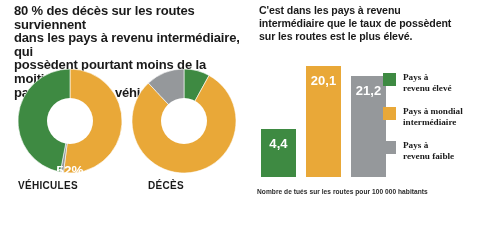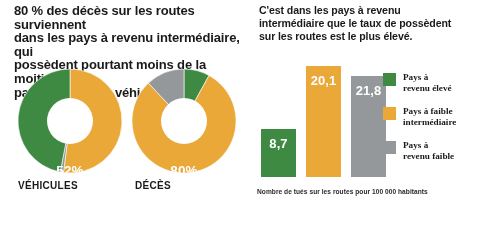--- a/index.html
+++ b/index.html
@@ -76,21 +76,21 @@
     position: absolute;
     top: 180px;
     width: 104px;
     text-align: left;
     font-size: 10px;
     font-weight: bold;
     letter-spacing: 0.3px;
     color: #1a1a1a;
   }
   #caption-vehicules { left: 18px; }
-  #caption-deces { left: 135px; }
+  #caption-deces { left: 148px; }
 
   
   #right-panel {
     position: absolute;
     left: 253px;
     top: 0;
     width: 247px;
     height: 210px;
   }
 
@@ -207,55 +207,54 @@
 
     <div class="donut-wrap" id="donut-deces">
       <svg class="donut-svg" viewBox="0 0 104 104">
         <g id="donut-1-segments">
             <path d="M 52 52 L 52 0 A 52 52 0 0 1 77.0511910532892 6.432052637719096 Z" fill="#3E8A42" stroke="#ffffff" stroke-width="0.6"></path>
             <path d="M 52 52 L 77.0511910532892 6.432052637719096 A 52 52 0 1 1 16.403550491708174 14.093631374086613 Z" fill="#E9A838" stroke="#ffffff" stroke-width="0.6"></path>
             <path d="M 52 52 L 16.403550491708174 14.093631374086613 A 52 52 0 0 1 51.99999999999999 0 Z" fill="#95989B" stroke="#ffffff" stroke-width="0.6"></path>
           </g>
         <circle cx="52" cy="52" r="23" fill="#ffffff"></circle>
       </svg>
-      <div class="donut-value">80%</div>
     </div>
     <div class="donut-caption" id="caption-deces">DÉCÈS</div>
   </div>
 
   <div id="right-panel">
 
     <div id="right-headline">C'est dans les pays à revenu
 intermédiaire que le taux de possèdent
 sur les routes est le plus élevé.</div>
 
     <div id="bar-chart">
       <div class="bar-col">
         <div class="bar-rect" style="height: 48px; background: rgb(62, 138, 66);"></div>
-        <div class="bar-label" style="bottom: 26px;">8,7</div>
+        <div class="bar-label" style="bottom: 26px;">4,4</div>
       </div>
       <div class="bar-col">
         <div class="bar-rect" style="height: 111px; background: rgb(233, 168, 56);"></div>
         <div class="bar-label" style="bottom: 89px;">20,1</div>
       </div>
       <div class="bar-col">
         <div class="bar-rect" style="height: 101px; background: rgb(149, 152, 155);"></div>
-        <div class="bar-label" style="bottom: 79px;">21,8</div>
+        <div class="bar-label" style="bottom: 79px;">21,2</div>
       </div>
     </div>
 
     <div id="legend">
       <div class="legend-item">
         <span class="legend-swatch" style="background: rgb(62, 138, 66);"></span>
         <span class="legend-label">Pays à
 revenu élevé</span>
       </div>
       <div class="legend-item">
         <span class="legend-swatch" style="background: rgb(233, 168, 56);"></span>
-        <span class="legend-label">Pays à faible
+        <span class="legend-label">Pays à mondial
 intermédiaire</span>
       </div>
       <div class="legend-item">
         <span class="legend-swatch" style="background: rgb(149, 152, 155);"></span>
         <span class="legend-label">Pays à
 revenu faible</span>
       </div>
     </div>
 
     <div id="bar-caption">Nombre de tués sur les routes pour 100 000 habitants</div>

